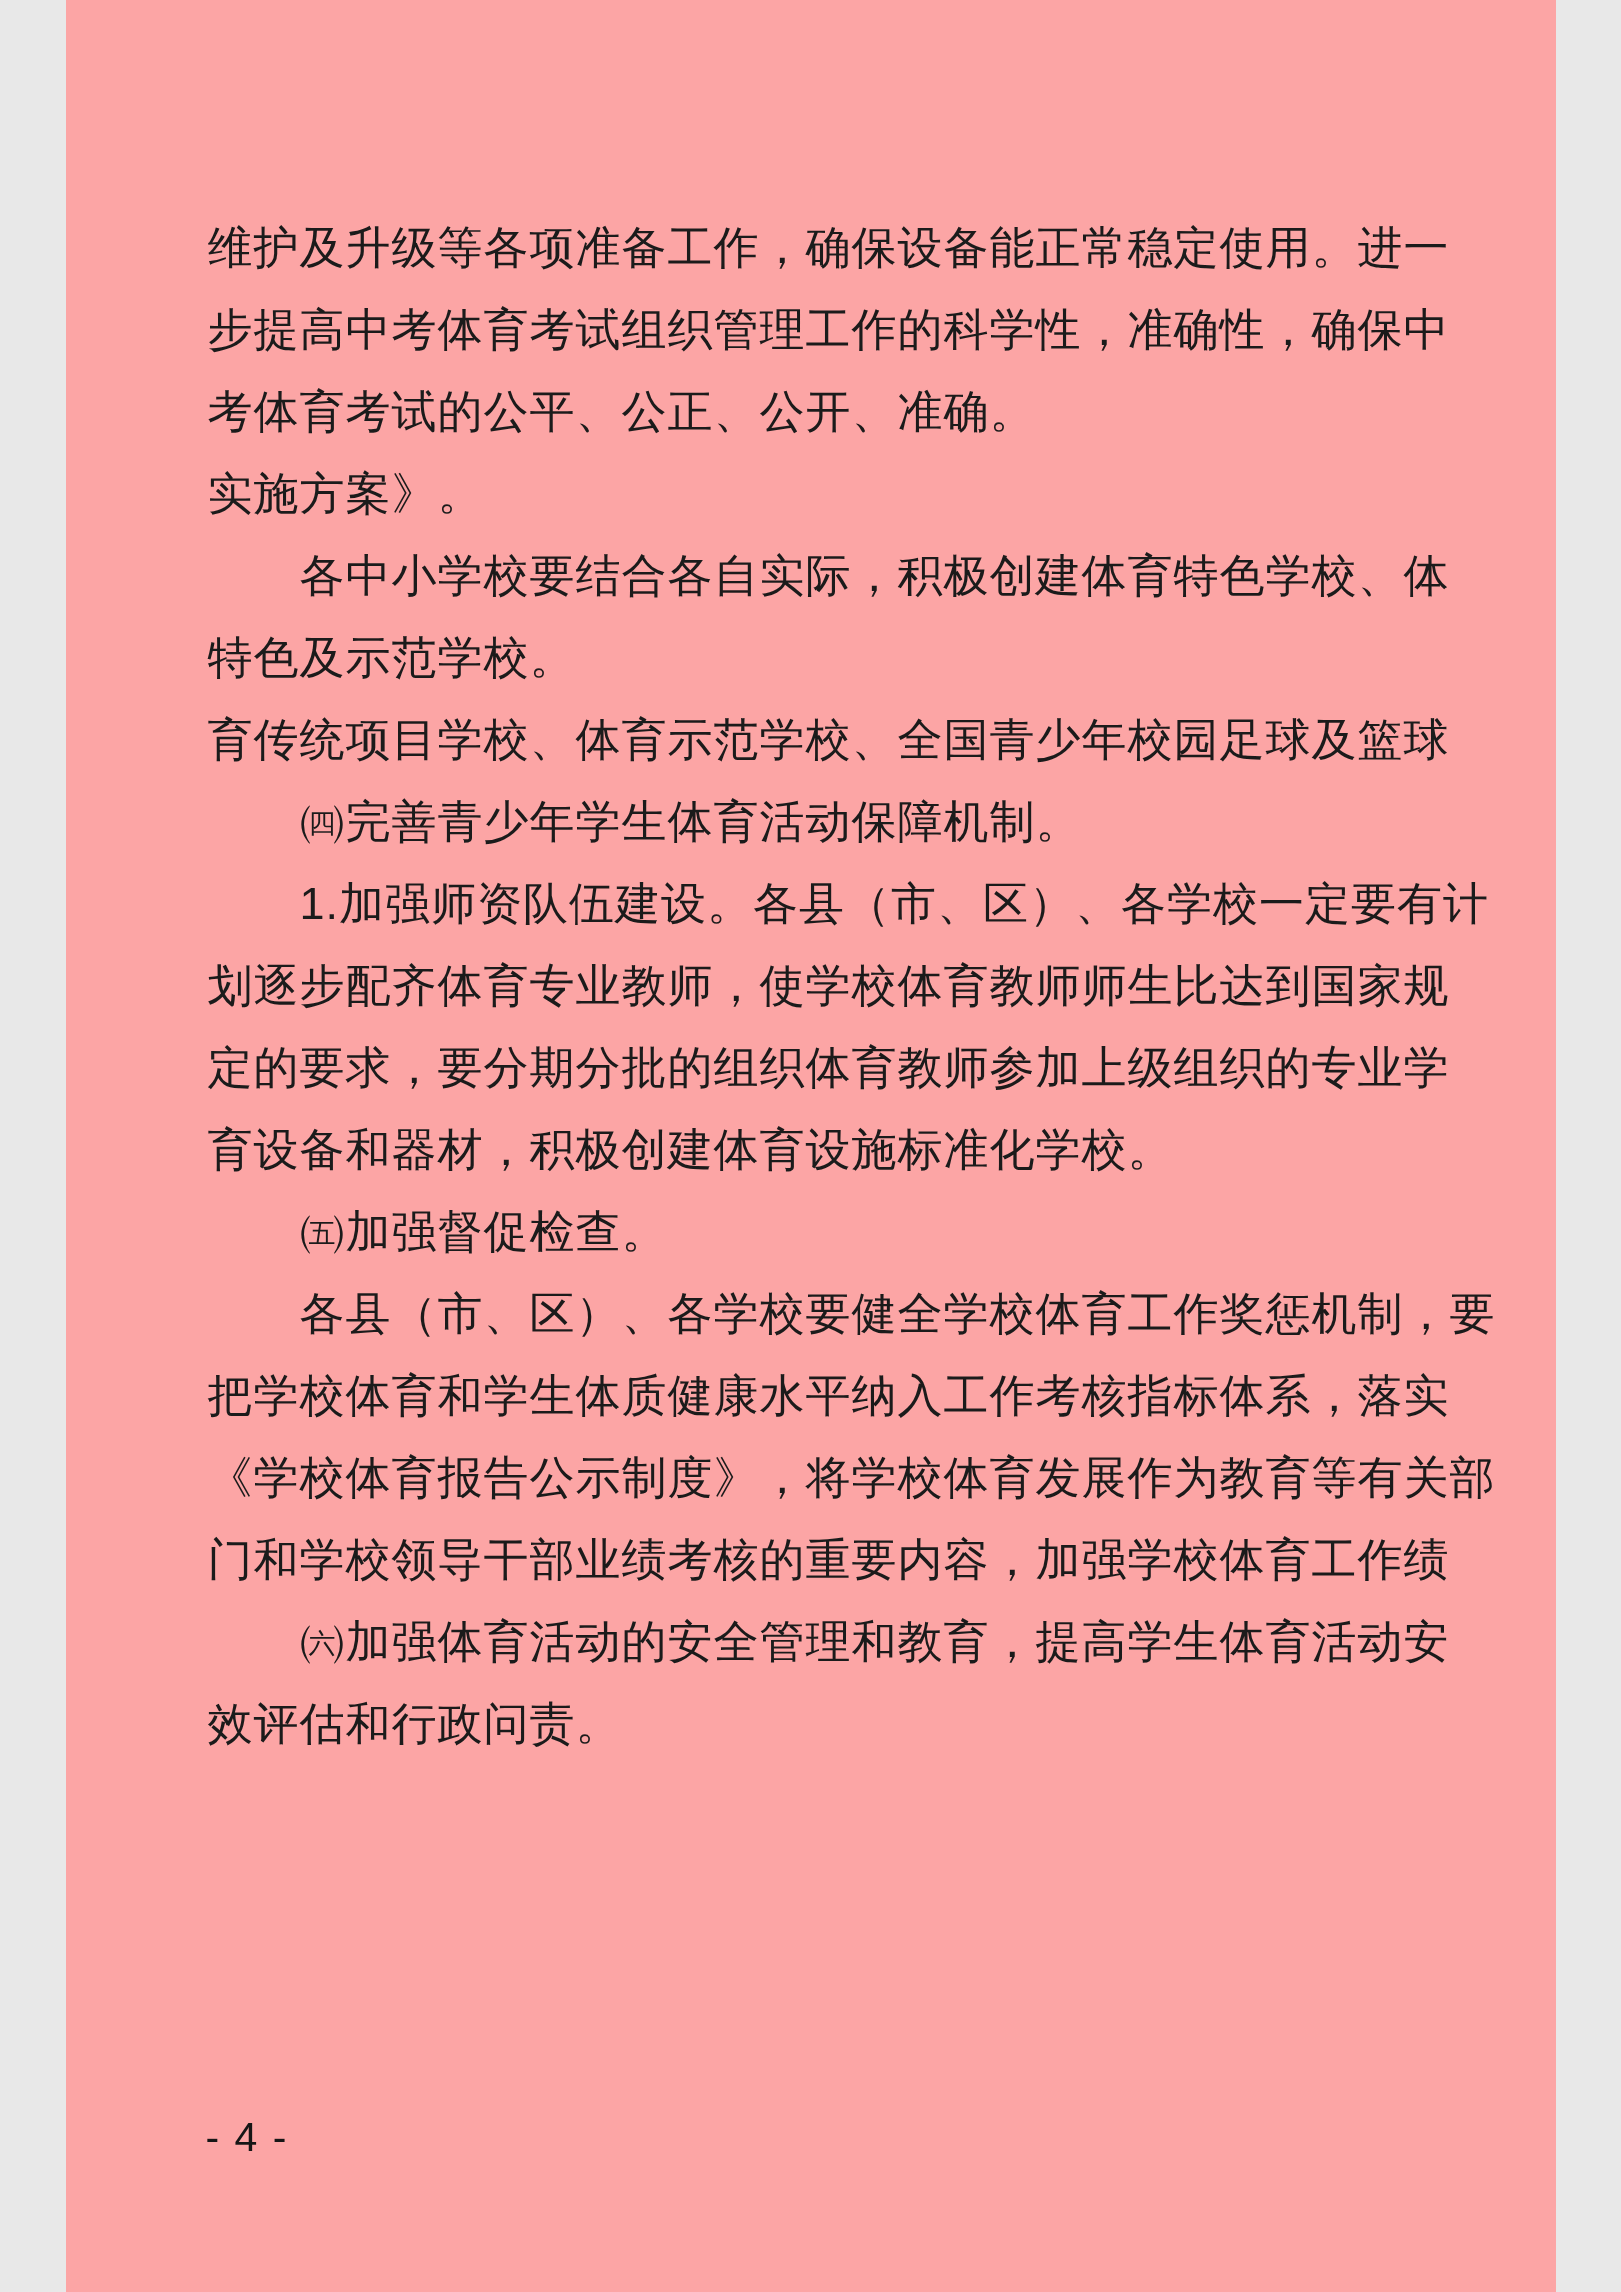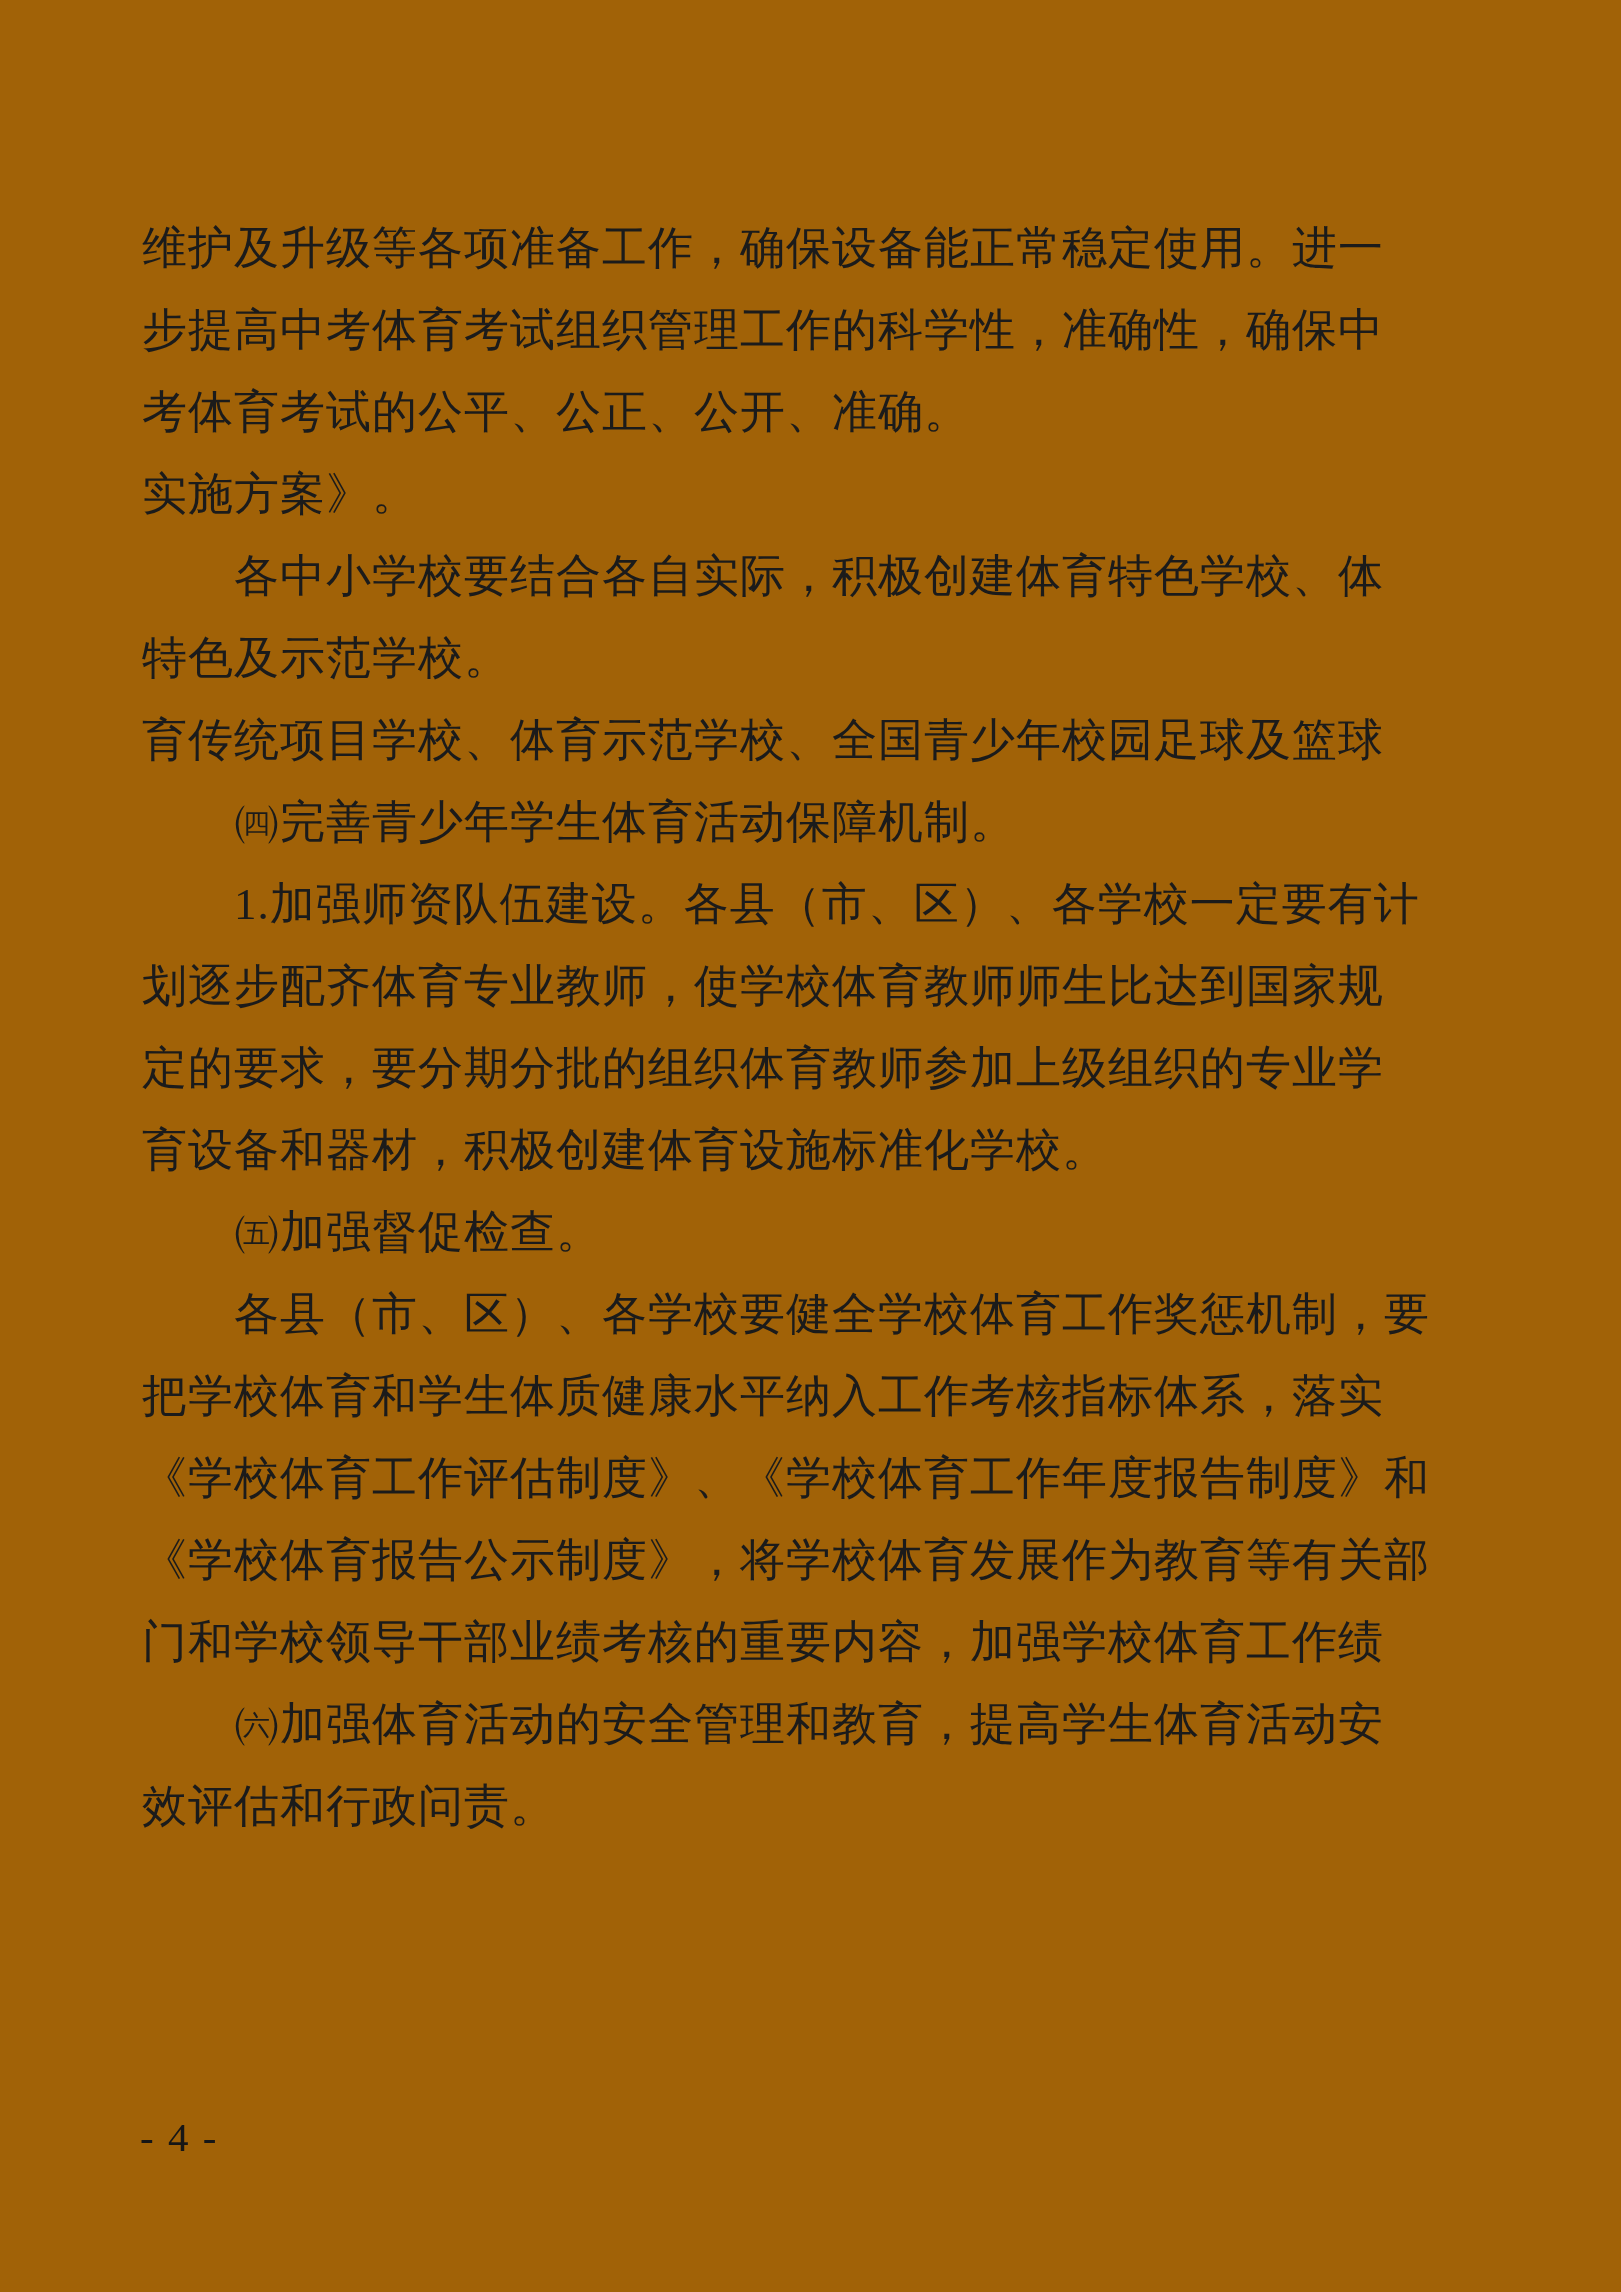--- a/index.html
+++ b/index.html
@@ -2,26 +2,26 @@
 <html><head>
 <meta charset="utf-8">
 <style>
   html, body {
     margin: 0;
     padding: 0;
     background: #e8e8e8;
   }
   .page {
     position: relative;
-    width: 1621px;
+    width: 1490px;
     height: 2293px;
-    background: #a16207;
+    background: #fca5a5;
     margin: 0 auto;
     overflow: hidden;
-    font-family: Liberation Serif, serif;
+    font-family: Liberation Sans, sans-serif;
     color: #1b1b1b;
   }
   .text-block {
     position: absolute;
     left: 142px;
     top: 207px;
     width: 1262px;
   }
   .line {
     height: 82px;
@@ -57,21 +57,20 @@
     <div class="line">特色及示范学校。</div>
     <div class="line">育传统项目学校、体育示范学校、全国青少年校园足球及篮球</div>
     <div class="line indent">㈣完善青少年学生体育活动保障机制。</div>
     <div class="line indent">1.加强师资队伍建设。各县（市、区）、各学校一定要有计</div>
     <div class="line">划逐步配齐体育专业教师，使学校体育教师师生比达到国家规</div>
     <div class="line">定的要求，要分期分批的组织体育教师参加上级组织的专业学</div>
     <div class="line">育设备和器材，积极创建体育设施标准化学校。</div>
     <div class="line indent">㈤加强督促检查。</div>
     <div class="line indent">各县（市、区）、各学校要健全学校体育工作奖惩机制，要</div>
     <div class="line">把学校体育和学生体质健康水平纳入工作考核指标体系，落实</div>
-    <div class="line">《学校体育工作评估制度》、《学校体育工作年度报告制度》和</div>
     <div class="line">《学校体育报告公示制度》，将学校体育发展作为教育等有关部</div>
     <div class="line">门和学校领导干部业绩考核的重要内容，加强学校体育工作绩</div>
     <div class="line indent">㈥加强体育活动的安全管理和教育，提高学生体育活动安</div>
     <div class="line">效评估和行政问责。</div>
   </div>
   <div class="footer">- 4 -</div>
 </div>
 
 
 </body></html>

